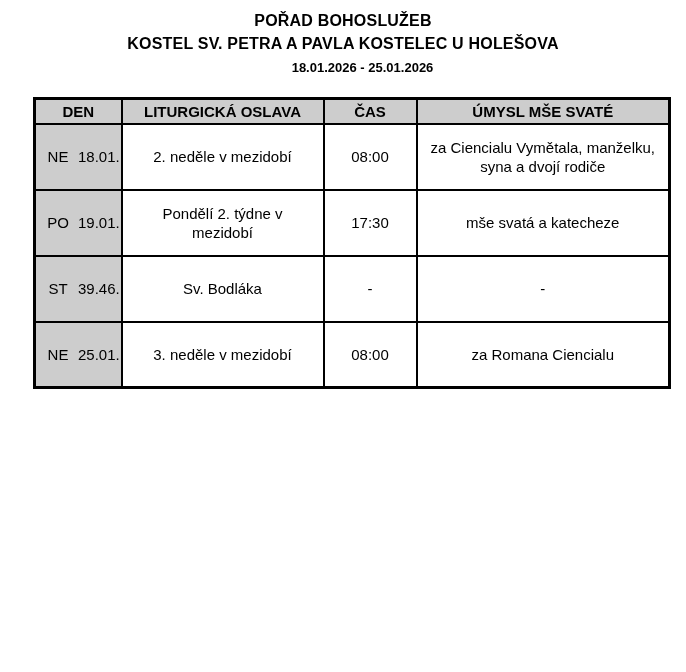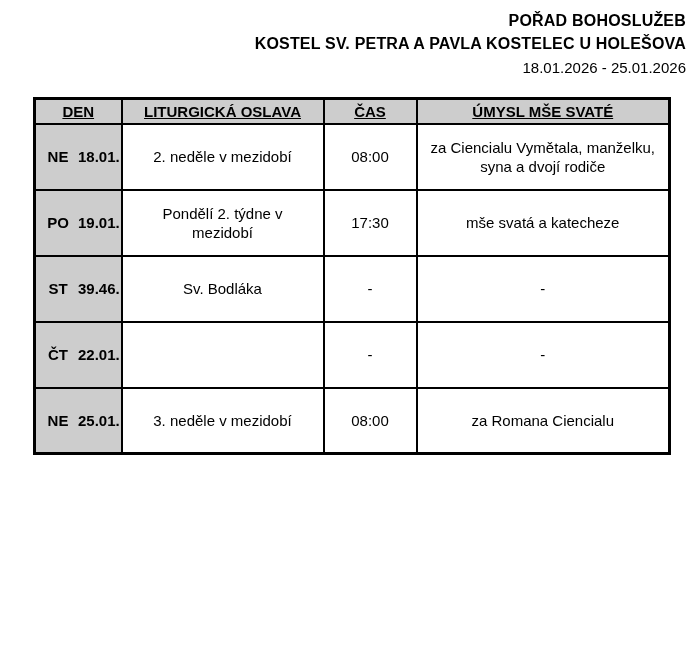--- a/index.html
+++ b/index.html
@@ -12,31 +12,31 @@
   }
   .page {
     position: relative;
     width: 686px;
     height: 672px;
     background: #ffffff;
     overflow: hidden;
     padding-top: 9px;
   }
   .titles {
-    text-align: right;
+    text-align: center;
     line-height: 23px;
   }
   .title-main {
     font-size: 16px;
     font-weight: bold;
     letter-spacing: 0.2px;
   }
   .title-sub {
-    font-size: 15px;
-    font-weight: normal;
+    font-size: 13px;
+    font-weight: bold;
     margin-top: 1px;
     padding-left: 39px;
   }
   table.schedule {
     border-collapse: collapse;
     table-layout: fixed;
     width: 635px;
     margin: 18px 0 0 33px;
     border: 3px solid var(--border-color, #000);
   }
@@ -45,33 +45,32 @@
     border: 2px solid var(--border-color, #000);
     overflow: hidden;
   }
   table.schedule th {
     background: var(--header-bg, #cdcdcd);
     font-size: 15px;
     font-weight: bold;
     height: 25px;
     text-align: center;
     padding: 2px 4px;
-    text-decoration: underline;
   }
   table.schedule td {
     font-size: 15px;
     text-align: center;
     vertical-align: middle;
     height: 66px;
     padding: 2px 10px;
     line-height: 19px;
   }
   td.cell-day {
     background: var(--day-bg, #cdcdcd);
-    font-weight: bold;
+    font-weight: normal;
     text-align: left;
     padding: 2px 2px 2px 7px;
     white-space: nowrap;
   }
   td.cell-day .day-abbrev {
     display: inline-block;
     min-width: 24px;
     margin-right: 8px;
   }
 </style>
@@ -123,28 +122,20 @@
 
   <tr>
     <td class="cell-day">
       <span class="day-abbrev">ST</span><span class="day-date">39.46.</span>
     </td>
     <td class="cell-celebration">Sv. Bodláka</td>
     <td class="cell-time">-</td>
     <td class="cell-intention">-</td>
   </tr>
 
-  <tr>
-    <td class="cell-day">
-      <span class="day-abbrev">ČT</span><span class="day-date">22.01.</span>
-    </td>
-    <td class="cell-celebration"></td>
-    <td class="cell-time">-</td>
-    <td class="cell-intention">-</td>
-  </tr>
 
 
 
   <tr>
     <td class="cell-day">
       <span class="day-abbrev">NE</span><span class="day-date">25.01.</span>
     </td>
     <td class="cell-celebration">3. neděle v mezidobí</td>
     <td class="cell-time">08:00</td>
     <td class="cell-intention">za Romana Ciencialu</td>

